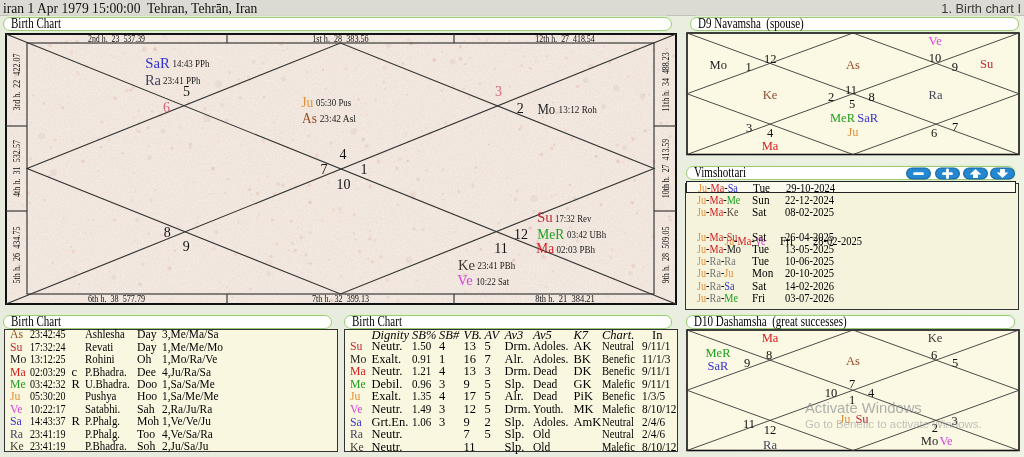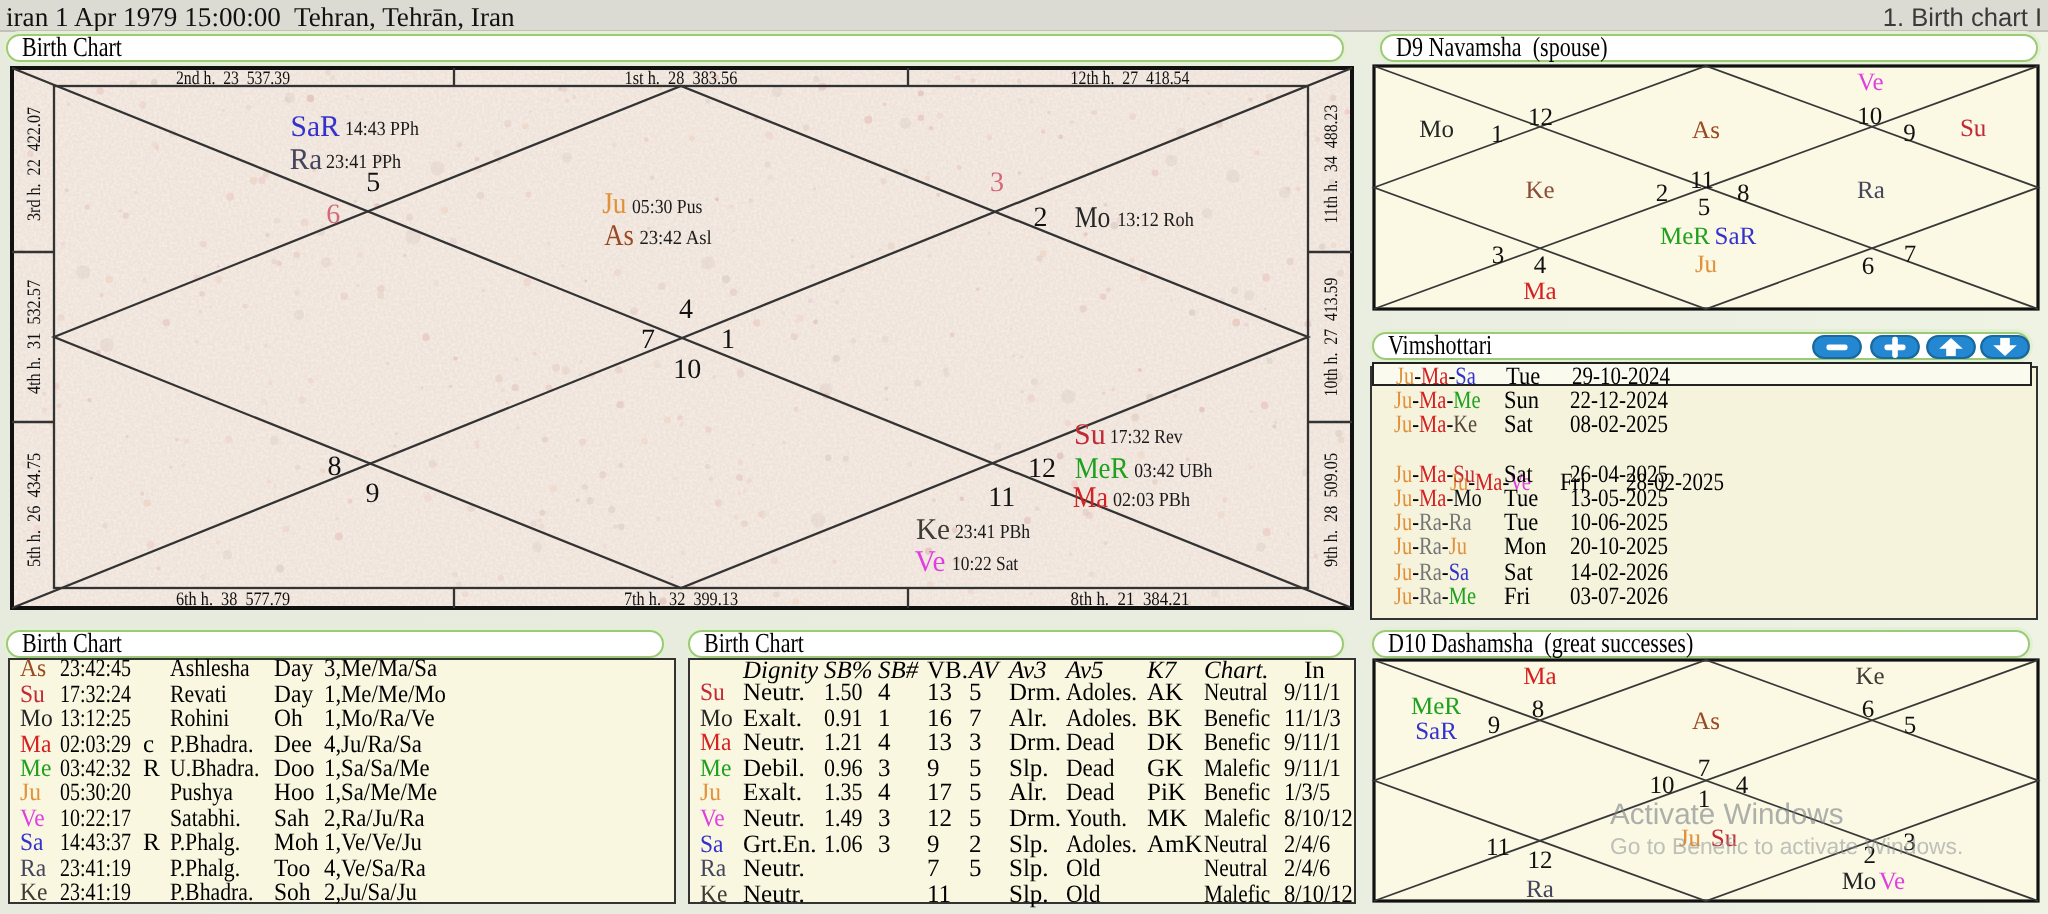--- a/index.html
+++ b/index.html
@@ -749,21 +749,21 @@
     <span style="left:71.5px"></span>
     <span class="s87" style="left:85px">P.Bhadra.</span>
     <span class="s94" style="left:137px">Soh</span>
     <span class="s91" style="left:161.5px">2,Ju/Sa/Ju</span>
   </div>
 <div class="abs" style="left:344px;top:329px;width:334px;height:123px;background:#faf7e1;border:1px solid #333;box-sizing:border-box"></div>
 <div class="row" style="left:340px;top:328.6px;width:338px;height:12.4px">
     <span style="left:31.5px;font-style:italic">Dignity</span>
     <span style="left:72px;font-style:italic">SB%</span>
     <span style="left:99px;font-style:italic">SB#</span>
-    <span style="left:123.5px;">VB.</span>
+    <span style="left:123.5px;font-style:italic">VB.</span>
     <span style="left:144.5px;font-style:italic">AV</span>
     <span style="left:164.5px;font-style:italic">Av3</span>
     <span style="left:193px;font-style:italic">Av5</span>
     <span style="left:233.5px;font-style:italic">K7</span>
     <span style="left:262px;font-style:italic">Chart.</span>
     <span style="left:312px;">In</span>
   </div>
 <div class="row" style="left:340px;top:340.0px;width:338px;height:12.6px">
     <span class="s94" style="left:10px;color:#c22a35">Su</span>
     <span style="left:31.5px">Neutr.</span>

